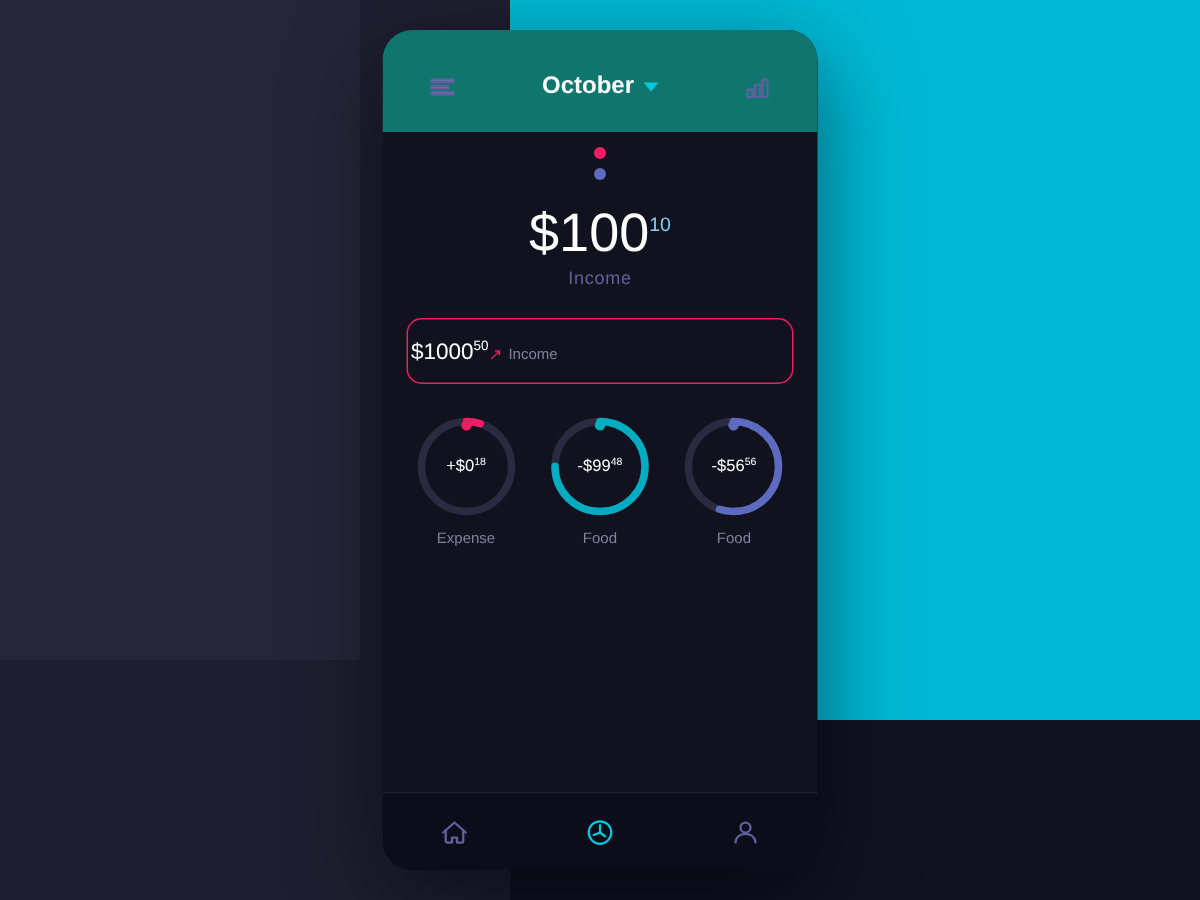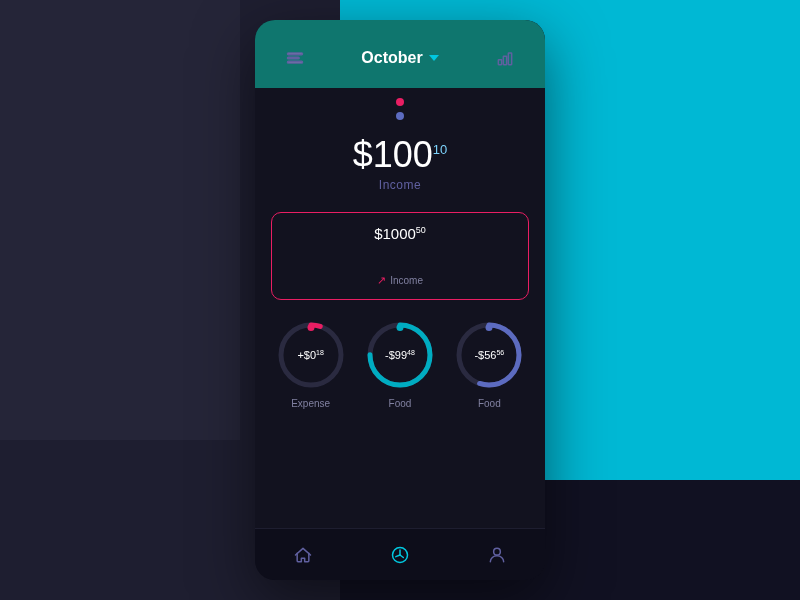--- a/index.html
+++ b/index.html
@@ -148,23 +148,22 @@
       display: flex;
       gap: 12px;
       margin-bottom: 20px;
       width: 100%;
     }
     .card {
       flex: 1;
       border-radius: 10px;
       padding: 12px 2px;
       display: flex;
-      flex-direction: column;
-      align-items: center;
-      gap: 28px;
+      flex-direction: row;
+      align-items: center;
     }
     .card-income {
       border: 1.5px solid #e91e63;
       background: transparent;
     }
     .card-expense {
       border: 1.5px solid #00acc1;
       background: transparent;
     }
     .card-amount {

